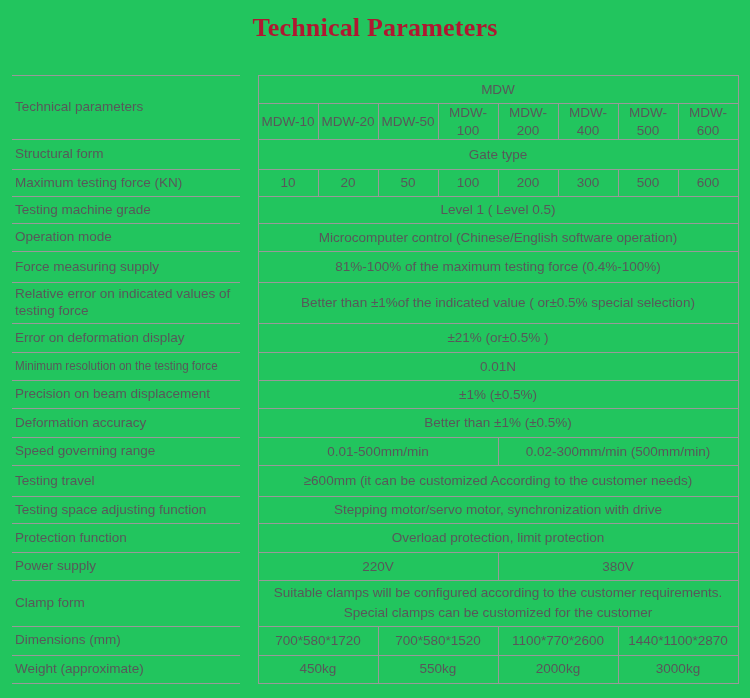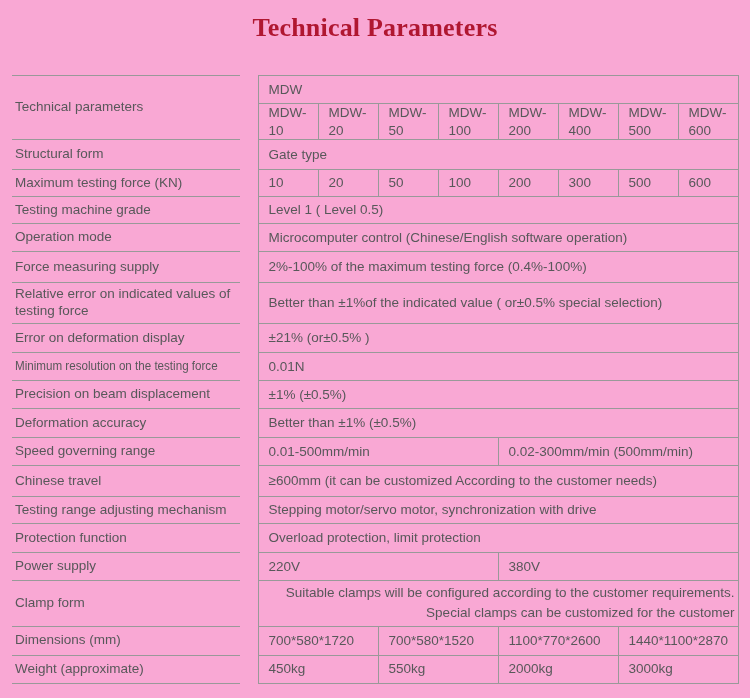--- a/index.html
+++ b/index.html
@@ -10,21 +10,21 @@
   }
   body {
     font-family: "Liberation Sans", "DejaVu Sans", sans-serif;
     color: #58585a;
     -webkit-font-smoothing: antialiased;
   }
   .page {
     position: relative;
     width: 750px;
     height: 698px;
-    background: #f9a8d4;
+    background: #22c55e;
     overflow: hidden;
   }
   h1.title {
     margin: 13px 0 0 0;
     text-align: center;
     font-family: "Liberation Serif", "DejaVu Serif", serif;
     font-weight: 700;
     font-size: 26px;
     line-height: 30px;
     letter-spacing: 0.2px;
@@ -47,26 +47,26 @@
     padding: 0 2px 0 3px;
     border-bottom: 1px solid #999;
     line-height: 1.25;
   }
   td.lbl.top { border-top: 1px solid #999; }
   
   td.gap { border: none; }
   
   td.d {
     border: 1px solid #999;
-    text-align: left;
-    padding: 0 10px;
+    text-align: center;
+    padding: 0 2px;
     line-height: 1.3;
   }
   td.d.left {
-    text-align: right;
+    text-align: center;
     padding: 2px 3px 2px 3px;
     line-height: 1.5;
   }
   .shrink {
     display: inline-block;
     transform: scaleX(0.86);
     transform-origin: 0 50%;
     white-space: nowrap;
   }
 </style>
@@ -135,21 +135,21 @@
 
     <tr style="height:28px">
       <td class="lbl">Operation mode</td>
       <td class="gap"></td>
       <td class="d" colspan="8">Microcomputer control (Chinese/English software operation)</td>
     </tr>
 
     <tr style="height:31px">
       <td class="lbl">Force measuring supply</td>
       <td class="gap"></td>
-      <td class="d" colspan="8">2%-100% of the maximum testing force (0.4%-100%)</td>
+      <td class="d" colspan="8">81%-100% of the maximum testing force (0.4%-100%)</td>
     </tr>
 
     <tr style="height:41px">
       <td class="lbl">Relative error on indicated values of testing force</td>
       <td class="gap"></td>
       <td class="d" colspan="8">Better than ±1%of the indicated value ( or±0.5% special selection)</td>
     </tr>
 
     <tr style="height:29px">
       <td class="lbl">Error on deformation display</td>
@@ -176,27 +176,27 @@
     </tr>
 
     <tr style="height:28px">
       <td class="lbl">Speed governing range</td>
       <td class="gap"></td>
       <td class="d" colspan="4">0.01-500mm/min</td>
       <td class="d" colspan="4">0.02-300mm/min (500mm/min)</td>
     </tr>
 
     <tr style="height:31px">
-      <td class="lbl">Chinese travel</td>
+      <td class="lbl">Testing travel</td>
       <td class="gap"></td>
       <td class="d" colspan="8">≥600mm (it can be customized According to the customer needs)</td>
     </tr>
 
     <tr style="height:27px">
-      <td class="lbl">Testing range adjusting mechanism</td>
+      <td class="lbl">Testing space adjusting function</td>
       <td class="gap"></td>
       <td class="d" colspan="8">Stepping motor/servo motor, synchronization with drive</td>
     </tr>
 
     <tr style="height:29px">
       <td class="lbl">Protection function</td>
       <td class="gap"></td>
       <td class="d" colspan="8">Overload protection, limit protection</td>
     </tr>
 

